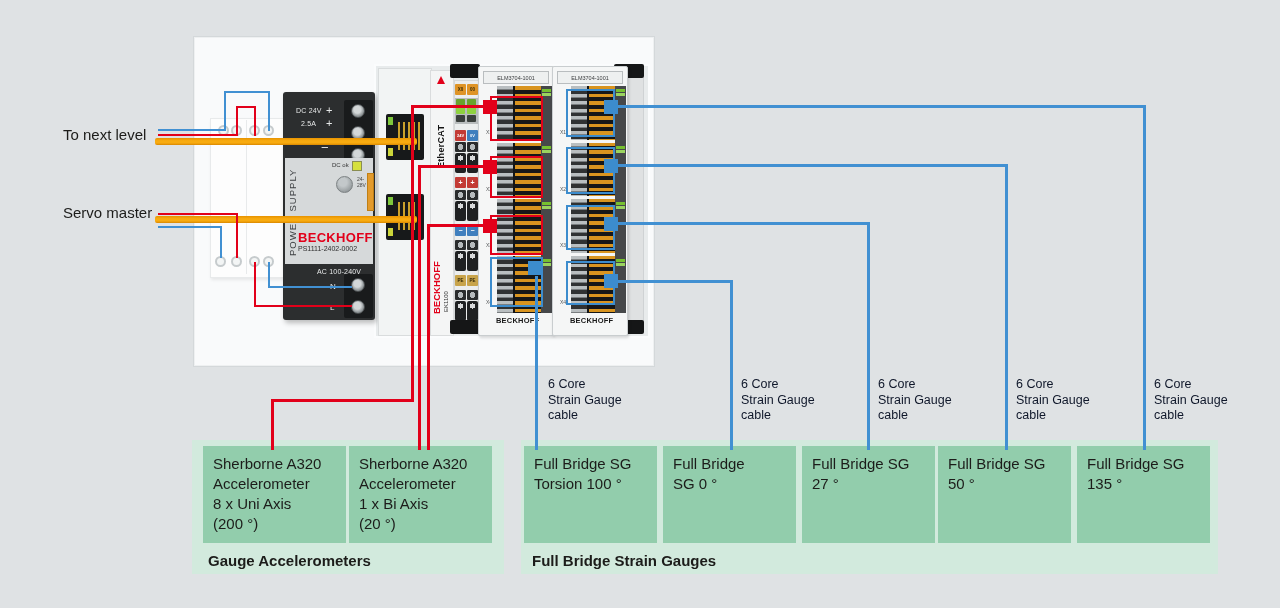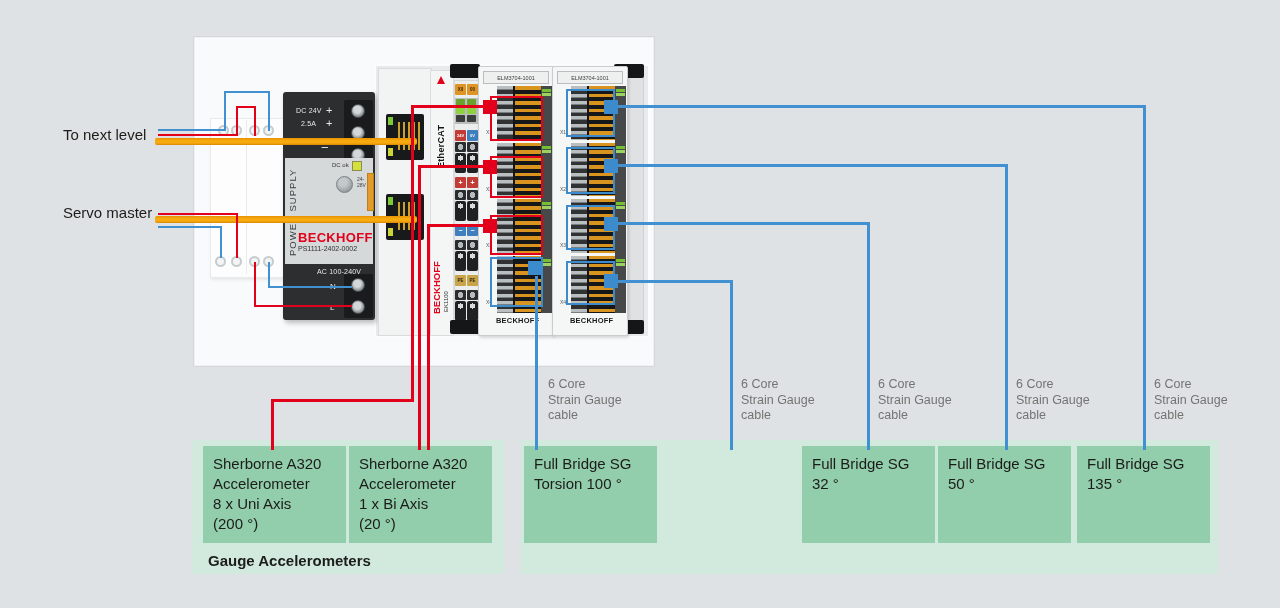--- a/index.html
+++ b/index.html
@@ -53,21 +53,21 @@
   .wr{background:#e2001a;} .wb{background:#4190d2;}
   .mark-r{width:14px;height:14px;background:#e2001a;}
   .mark-b{width:14px;height:14px;background:#3c8ccd;}
   .brk-r{border:2px solid #e2001a;box-sizing:border-box;}
   .brk-b{border:2px solid #3c8ccd;box-sizing:border-box;}
   .orange-cable{background:linear-gradient(to bottom,#e79200,#f8ab10 40%,#f8ab10 70%,#d98700);border-radius:2px;}
   
   .g-container{background:#d2eadd;}
   .g-box{background:#92cdac;color:#1c1c1a;font-size:15px;line-height:20px;padding:8px 0 0 10px;box-sizing:border-box;}
   .g-title{font-size:15px;font-weight:bold;color:#1c1c1a;}
-  .note{font-size:12.5px;line-height:15.5px;color:#737373;}
+  .note{font-size:12.5px;line-height:15.5px;color:#0f172a;}
   .biglabel{font-size:15px;color:#1c1c1a;}
   .ec-logo{font-size:9px;font-weight:bold;color:#141414;letter-spacing:.3px;}
   .ec-arrow{width:0;height:0;border-left:4px solid transparent;border-right:4px solid transparent;border-bottom:8px solid #e2001a;}
   .bk-red{color:#e2001a;font-weight:bold;}
 </style>
 </head>
 <body>
 
 <div id="stage">
 
@@ -343,26 +343,31 @@
     <div>1 x Bi Axis</div>
       <div>(20 °)</div>
   </div>
   <div class="abs g-title" style="left:208px;top:552px;">Gauge Accelerometers</div>
 
   <div class="abs g-container" style="left:521px;top:440px;width:697px;height:134px;"></div>
   <div class="abs g-box" style="left:524px;top:446px;width:133px;height:97px;">
     <div>Full Bridge SG</div>
       <div>Torsion 100 °</div>
   </div>
+  <div class="abs g-box" style="left:663px;top:446px;width:133px;height:97px;">
+    <div>Full Bridge</div>
+      <div>SG 0 °</div>
+  </div>
   <div class="abs g-box" style="left:802px;top:446px;width:133px;height:97px;">
     <div>Full Bridge SG</div>
-      <div>32 °</div>
+      <div>27 °</div>
   </div>
   <div class="abs g-box" style="left:938px;top:446px;width:133px;height:97px;">
     <div>Full Bridge SG</div>
       <div>50 °</div>
   </div>
   <div class="abs g-box" style="left:1077px;top:446px;width:133px;height:97px;">
     <div>Full Bridge SG</div>
       <div>135 °</div>
   </div>
+  <div class="abs g-title" style="left:532px;top:552px;">Full Bridge Strain Gauges</div>
 
 </div>
 
 </body></html>

